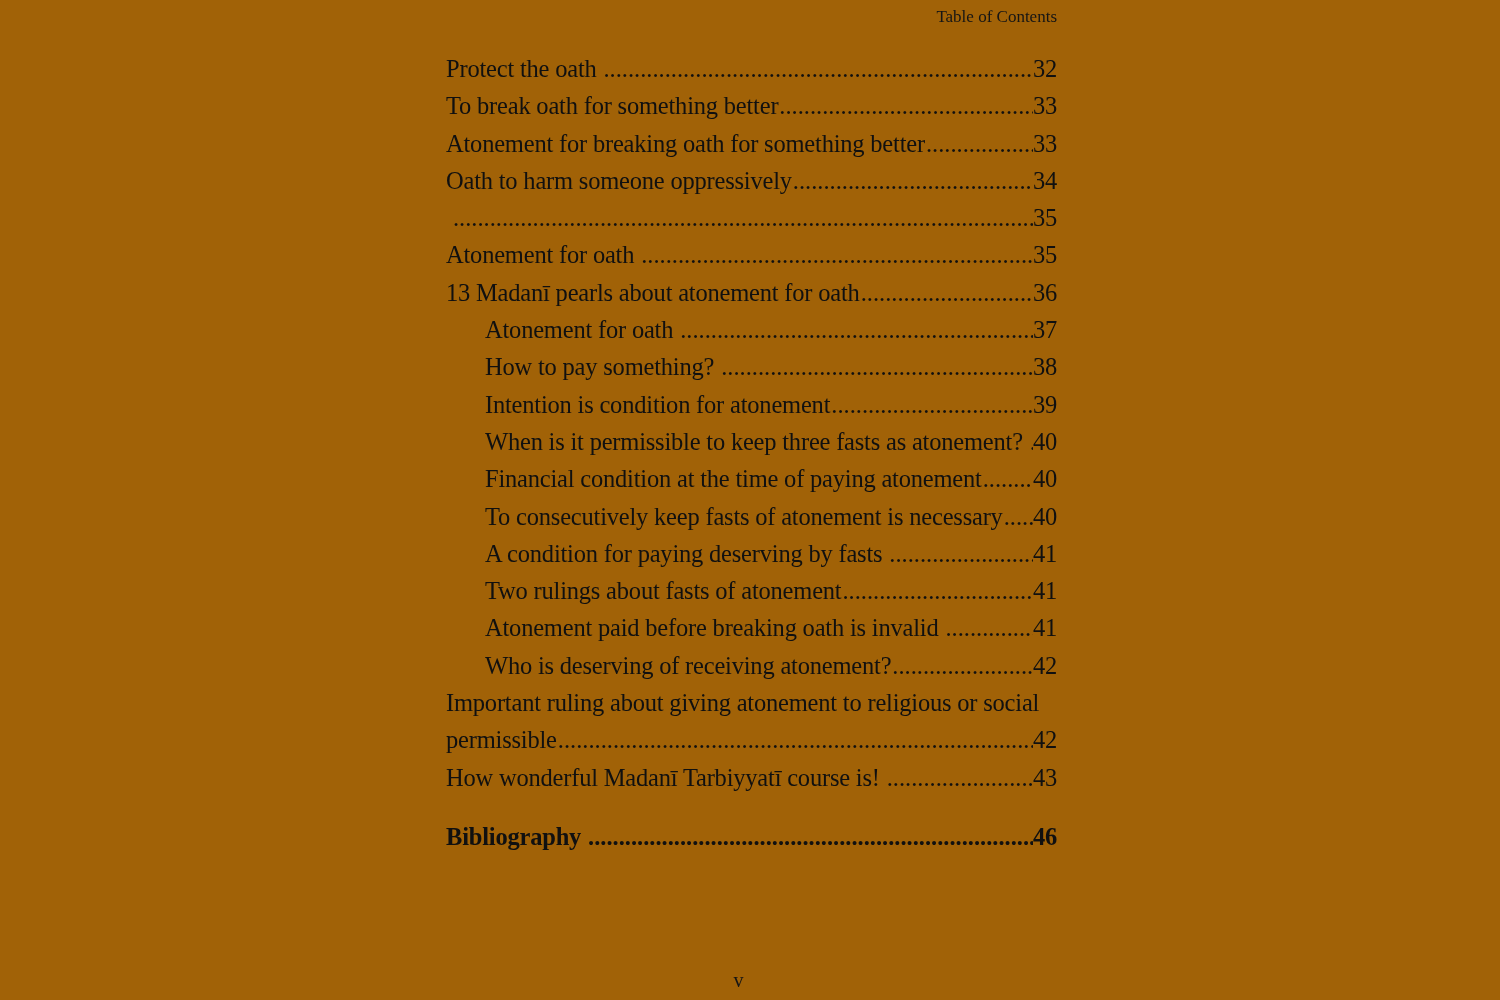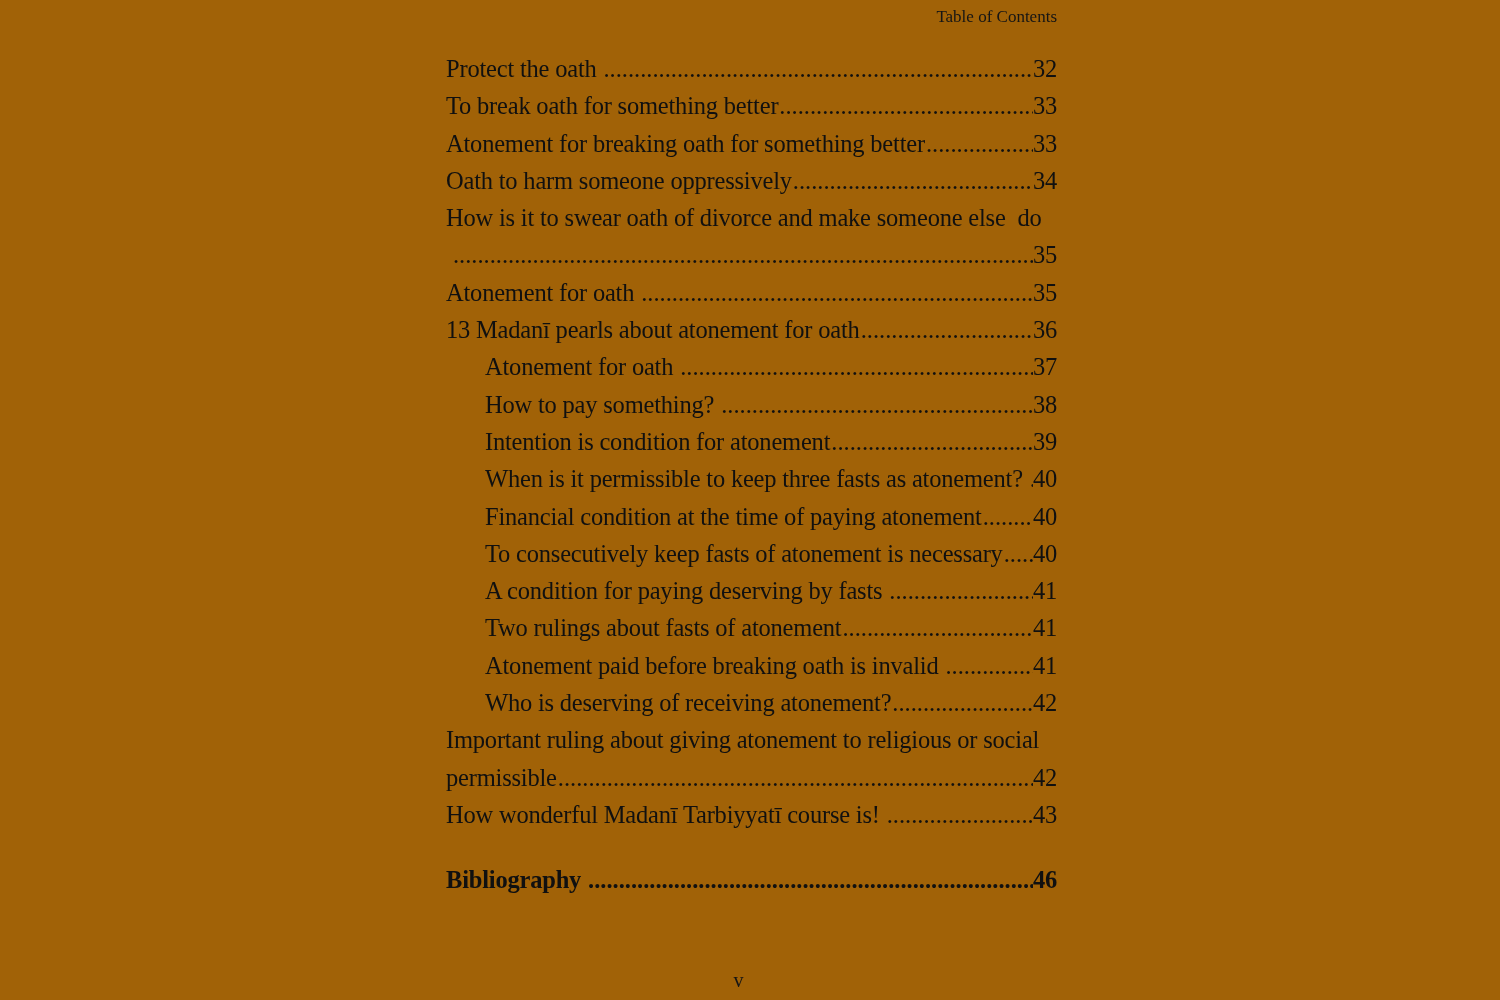--- a/index.html
+++ b/index.html
@@ -38,21 +38,21 @@
     font-size: 24.5px;
     letter-spacing: -0.2px;
     line-height: 37.3px;
     height: 37.3px;
   }
   .toc-row.indent {
     padding-left: 39px;
   }
   .toc-row.bold {
     font-weight: bold;
-    margin-top: 28px;
+    margin-top: 22px;
   }
   .toc-text {
     white-space: pre;
     flex: 0 0 auto;
   }
   .toc-leader {
     flex: 1 1 auto;
     min-width: 0;
     position: relative;
     overflow: hidden;
@@ -108,24 +108,20 @@
     <span class="toc-leader"></span>
     <span class="toc-page">33</span>
   </div>
 
   <div class="toc-row">
     <span class="toc-text">Oath to harm someone oppressively</span>
     <span class="toc-leader"></span>
     <span class="toc-page">34</span>
   </div>
 
-  <div class="toc-row">
-    <span class="toc-text">How is it to swear oath of divorce and make someone else  do</span>
-
-  </div>
 
   <div class="toc-row">
     <span class="toc-text"> </span>
     <span class="toc-leader"></span>
     <span class="toc-page">35</span>
   </div>
 
   <div class="toc-row">
     <span class="toc-text">Atonement for oath </span>
     <span class="toc-leader"></span>

